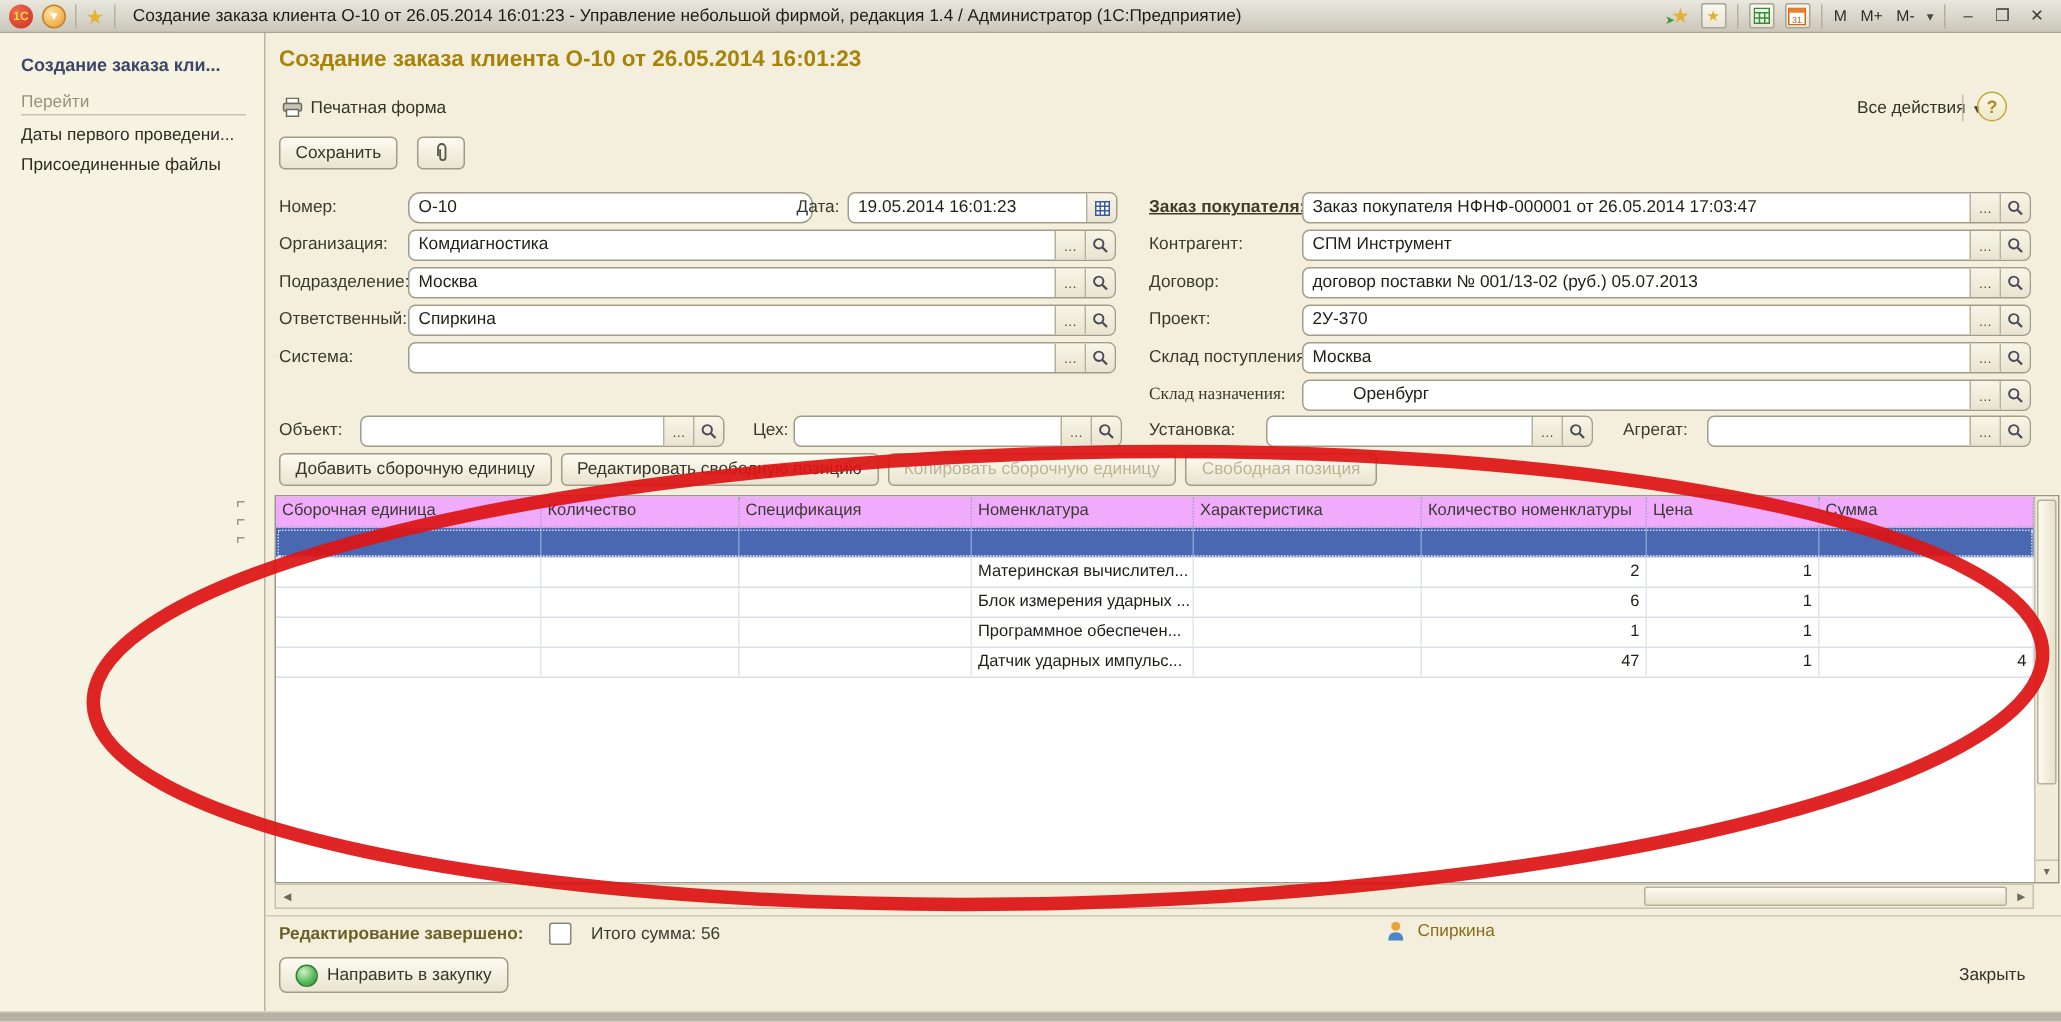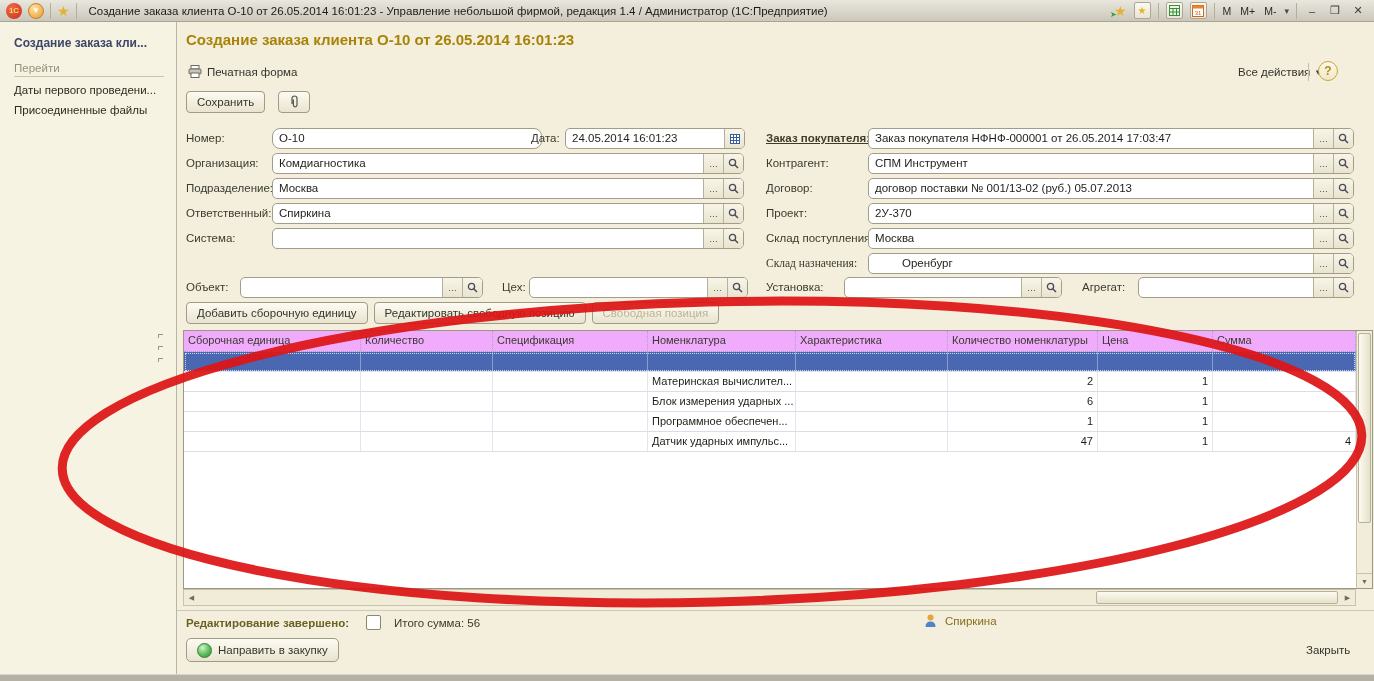--- a/index.html
+++ b/index.html
@@ -187,21 +187,21 @@
       </svg>
   </button>
 
   <span class="lbl" style="left:186px;top:128px;">Номер:</span>
   <div class="igroup plain" style="left:272px;top:128px;width:270px;">
     <div class="ival">О-10</div>
   </div>
 
   <span class="lbl" style="left:531px;top:128px;">Дата:</span>
   <div class="igroup" style="left:565px;top:128px;width:180px;">
-    <div class="ival">24.05.2014 16:01:23</div>
+    <div class="ival">19.05.2014 16:01:23</div>
     <div class="ibtn">
       <svg width="10" height="10" viewBox="0 0 10 10">
           <rect x="0.5" y="0.5" width="9" height="9" fill="#fff" stroke="#3c5a9e"></rect>
           <line x1="0.5" y1="3.5" x2="9.5" y2="3.5" stroke="#3c5a9e"></line>
           <line x1="3.5" y1="0.5" x2="3.5" y2="9.5" stroke="#3c5a9e"></line>
           <line x1="6.5" y1="0.5" x2="6.5" y2="9.5" stroke="#3c5a9e"></line>
           <line x1="0.5" y1="6.5" x2="9.5" y2="6.5" stroke="#3c5a9e"></line>
         </svg>
     </div>
   </div>
@@ -370,20 +370,21 @@
         <svg width="11" height="11" viewBox="0 0 11 11">
           <circle cx="4.5" cy="4.5" r="3.1" fill="none" stroke="#4a4a58" stroke-width="1.3"></circle>
           <line x1="7" y1="7" x2="10" y2="10" stroke="#4a4a58" stroke-width="1.5"></line>
         </svg>
       </div>
   </div>
 
   <div class="tbl-toolbar" id="tbl-toolbar">
       <button class="btn">Добавить сборочную единицу</button>
       <button class="btn">Редактировать свободную позицию</button>
+      <button class="btn disabled">Копировать сборочную единицу</button>
       <button class="btn disabled">Свободная позиция</button>
     </div>
 
   <div class="tbl">
     <div class="tbl-main">
       <div class="thead" id="tbl-header">
           <div class="th" style="width: 177px;">Сборочная единица</div>
           <div class="th" style="width: 132px;">Количество</div>
           <div class="th" style="width: 155px;">Спецификация</div>
           <div class="th" style="width: 148px;">Номенклатура</div>

